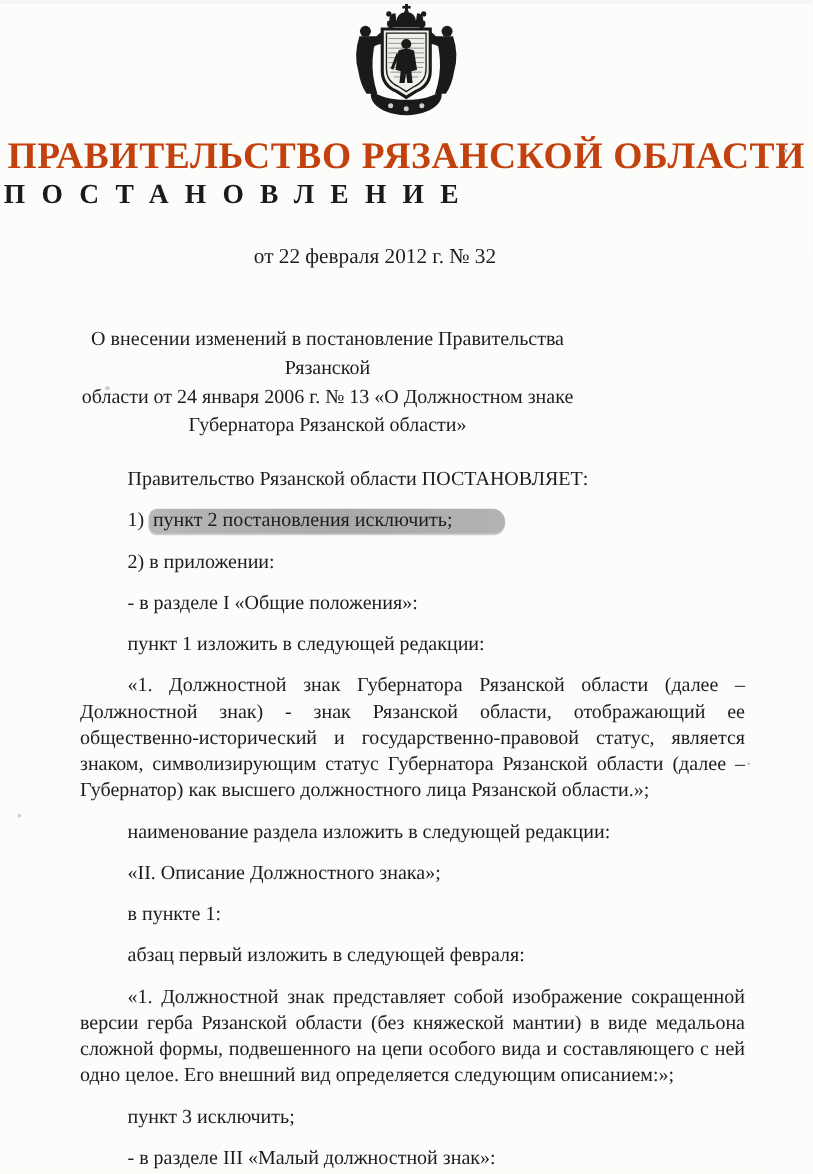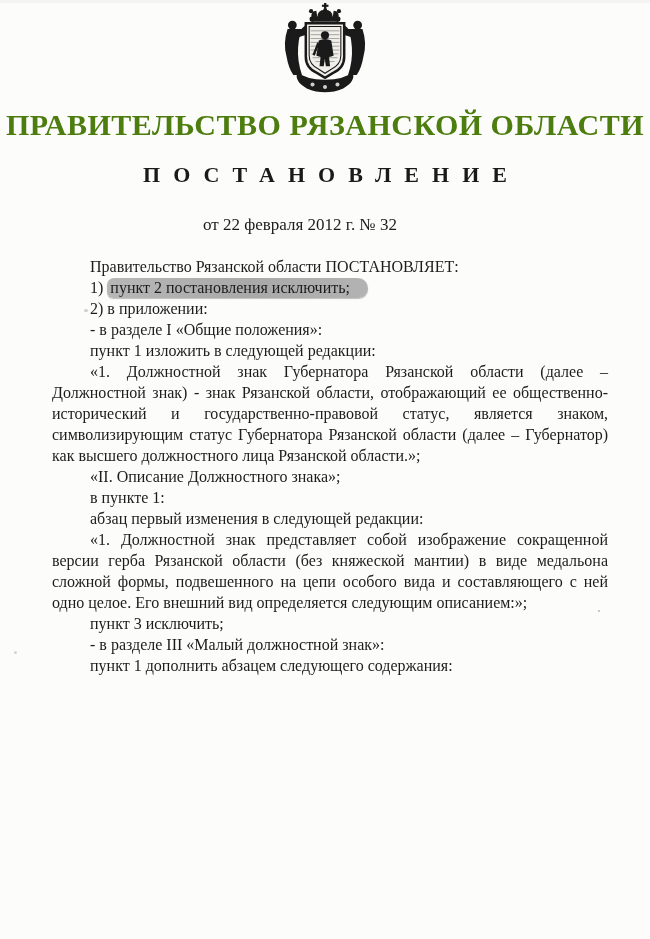--- a/index.html
+++ b/index.html
@@ -21,59 +21,58 @@
     margin:3px auto 0 auto;
     display:block;
   }
   .org{
     margin-top:9px;
     text-align:center;
     font-weight:bold;
     font-size:30px;
     letter-spacing:.5px;
     white-space:nowrap;
-    color:#4d7c0f;
+    color:#c2410c;
   }
   .doctype{
-    margin-top:20px;
-    text-align:center;
+    margin-top:0;
     font-weight:bold;
     font-size:22px;
     letter-spacing:13px;
-    padding-left:13px;
+    padding-left:3px;
     color:#1a1a1a;
   }
   .dateline{
     margin-top:27px;
     text-align:center;
     font-size:17px;
     position:relative;
     left:-25px;
   }
   .subject{
     margin:45px 0 0 60px;
     width:404px;
     text-align:center;
     font-size:16px;
     line-height:23px;
   }
   .doc-body{
     margin:21px 42px 0 52px;
   }
   .doc-body p{
-    margin:0;
+    margin:12px;
     font-size:16px;
     line-height:21px;
     text-align:justify;
     text-indent:38px;
   }
   .hl{
     background:linear-gradient(90deg,#b7b7b7,#a9a9a9 55%,#b3b3b3);
     border-radius:7px 10px 9px 6px;
-    padding:1px 18px 2px 3px;
+    padding:1px 42px 2px 3px;
     box-shadow:0 1px 1px rgba(120,120,120,.45);
   }
   .speck{
     position:absolute;width:3px;height:3px;border-radius:50%;
     background:#b9b9b6;
   }
   .speck.s1{left:627px;top:116px;}
   .speck.s2{left:84px;top:306px;width:4px;height:3px;opacity:.7;}
   .speck.s3{left:14px;top:648px;opacity:.6;}
   .speck.s4{left:598px;top:607px;width:2px;height:2px;}
@@ -138,31 +137,37 @@
       <circle cx="73" cy="85" r="2.1" fill="#f1efe9" opacity=".85"></circle>
     </svg>
   </div>
 
   <div class="org">ПРАВИТЕЛЬСТВО РЯЗАНСКОЙ ОБЛАСТИ</div>
 
   <div class="doctype">ПОСТАНОВЛЕНИЕ</div>
 
   <div class="dateline">от 22 февраля 2012 г. № 32</div>
 
+  <div class="subject">
+    <div>О внесении изменений в постановление Правительства Рязанской</div>
+    <div>области от 24 января 2006 г. № 13 «О Должностном знаке</div>
+    <div>Губернатора Рязанской области»</div>
+  </div>
 
   <div class="doc-body">
     <p>Правительство Рязанской области ПОСТАНОВЛЯЕТ:</p>
     <p><span>1) </span><span class="hl">пункт 2 постановления исключить;</span></p>
     <p>2) в приложении:</p>
     <p>- в разделе I «Общие положения»:</p>
     <p>пункт 1 изложить в следующей редакции:</p>
     <p>«1. Должностной знак Губернатора Рязанской области (далее – Должностной знак) - знак Рязанской области, отображающий ее общественно-исторический и государственно-правовой статус, является знаком, символизирующим статус Губернатора Рязанской области (далее – Губернатор) как высшего должностного лица Рязанской области.»;</p>
+    <p>наименование раздела изложить в следующей редакции:</p>
     <p>«II. Описание Должностного знака»;</p>
     <p>в пункте 1:</p>
-    <p>абзац первый изменения в следующей редакции:</p>
+    <p>абзац первый изложить в следующей февраля:</p>
     <p>«1. Должностной знак представляет собой изображение сокращенной версии герба Рязанской области (без княжеской мантии) в виде медальона сложной формы, подвешенного на цепи особого вида и составляющего с ней одно целое. Его внешний вид определяется следующим описанием:»;</p>
     <p>пункт 3 исключить;</p>
     <p>- в разделе III «Малый должностной знак»:</p>
     <p>пункт 1 дополнить абзацем следующего содержания:</p>
   </div>
 
   <div class="speck s1"></div>
   <div class="speck s2"></div>
   <div class="speck s3"></div>
   <div class="speck s4"></div>

